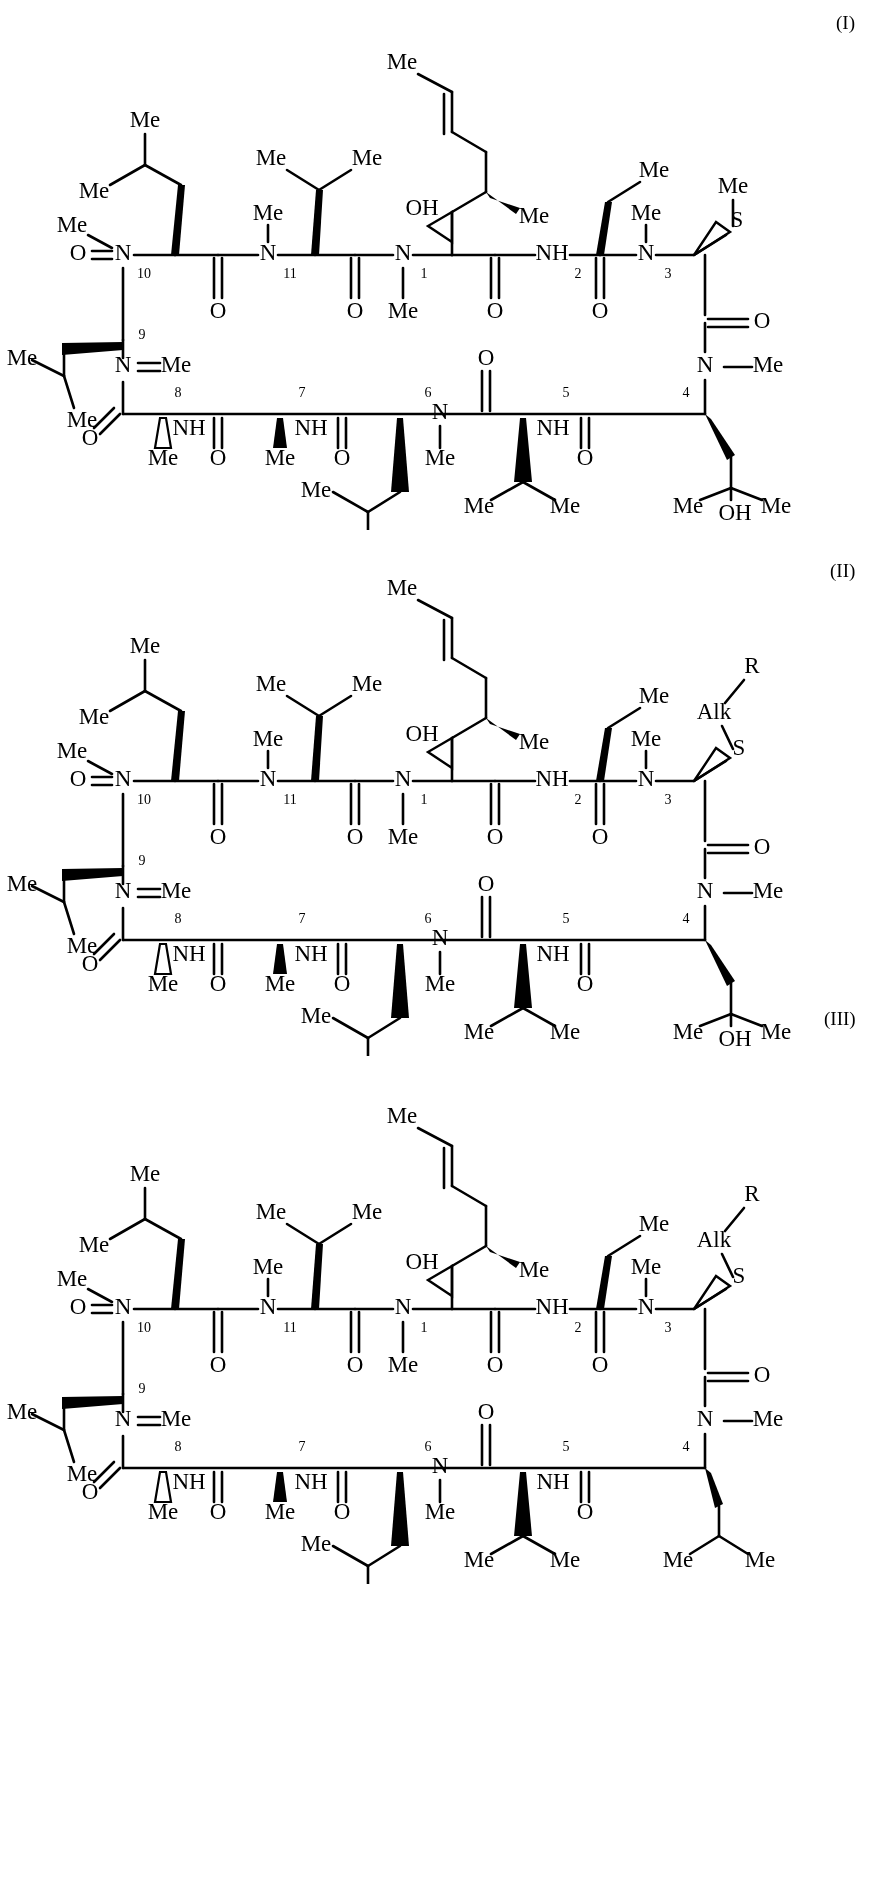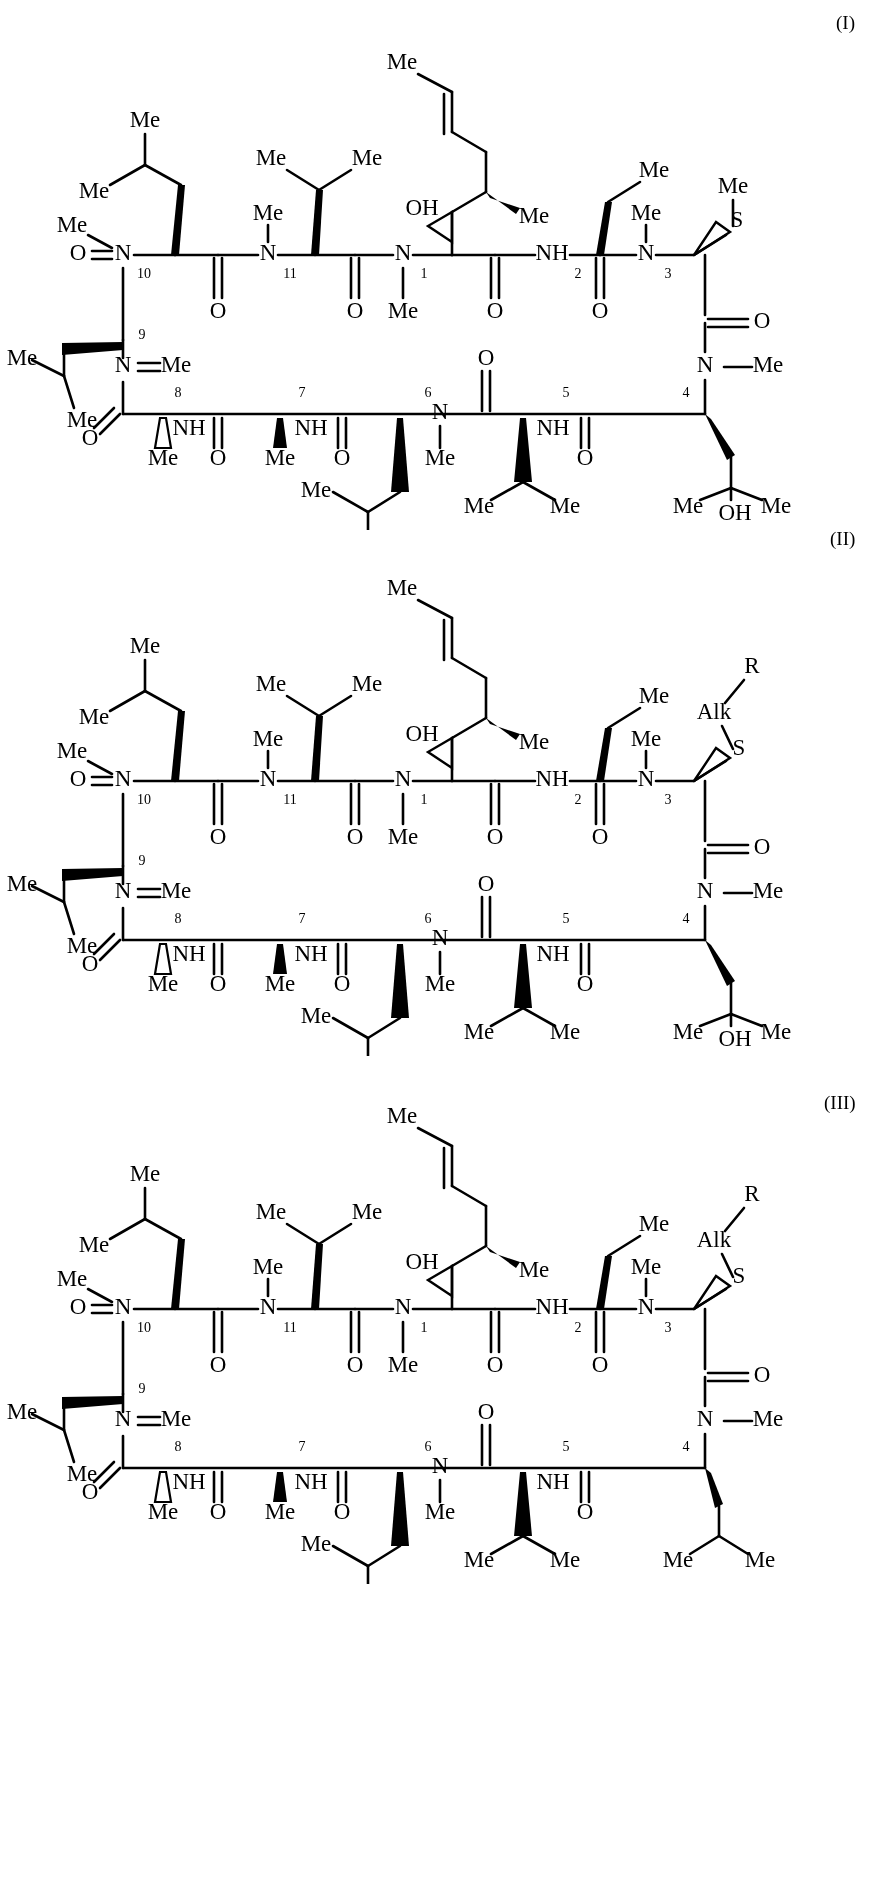--- a/index.html
+++ b/index.html
@@ -11,22 +11,22 @@
   svg text{font-family:"Liberation Serif",serif;fill:#000;}
   .at{font-size:23px;}
   .num{font-size:14px;}
 </style>
 </head>
 <body>
 
 <div class="page">
 
   <div class="formula-tag" style="left:836px;top:12px;">(I)</div>
-  <div class="formula-tag" style="left:830px;top:528px;">(II)</div>
-  <div class="formula-tag" style="left:824px;top:1092px;">(III)</div>
+  <div class="formula-tag" style="left:830px;top:560px;">(II)</div>
+  <div class="formula-tag" style="left:824px;top:1008px;">(III)</div>
 
   <div class="struct" style="top:30px;left:0;">
     <svg width="882" height="500" viewBox="0 0 882 500">
       <g stroke="#000" stroke-width="2.6" fill="none" stroke-linecap="round">
 
         <line x1="92" y1="221" x2="112" y2="221"></line>
         <line x1="92" y1="229" x2="112" y2="229"></line>
 
         <line x1="88" y1="205" x2="112" y2="218"></line>
 

